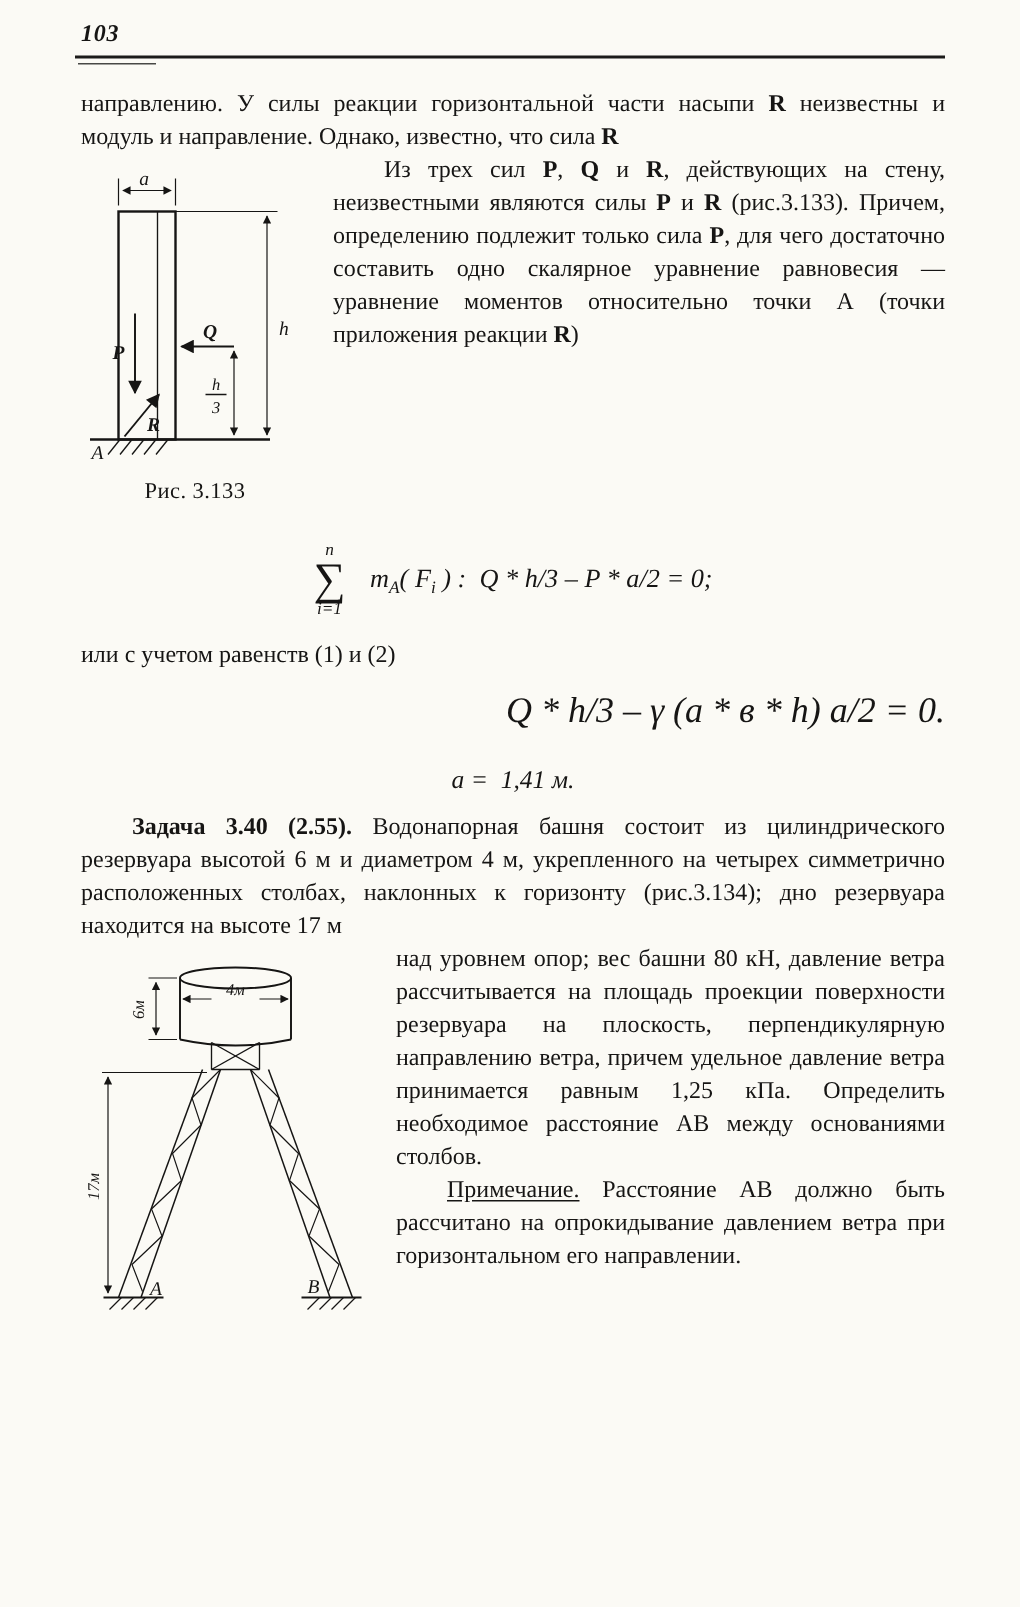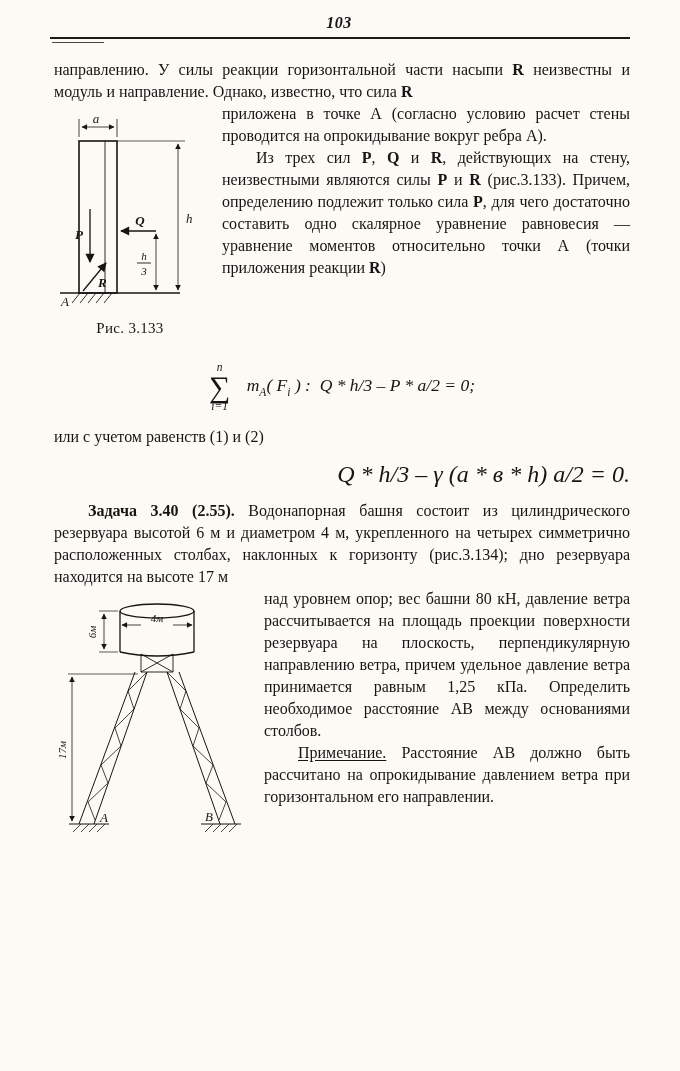--- a/index.html
+++ b/index.html
@@ -6,21 +6,21 @@
   .page{
     width:680px;height:1071px;
     background:#fbfaf5;
     box-sizing:border-box;
     padding:14px 50px 8px 54px;
     font-family:"Liberation Serif","DejaVu Serif",serif;
     color:#161514;
     position:relative;
     overflow:hidden;
   }
-  .pagenum{display:block;text-align:center;font-weight:bold;font-style:italic;font-size:16px;padding-right:6px;letter-spacing:.5px;}
+  .pagenum{display:block;text-align:left;font-weight:bold;font-style:italic;font-size:16px;padding-right:6px;letter-spacing:.5px;}
   .headrule{height:2.2px;background:#1c1b1a;margin:5px 0 20px -4px;position:relative;}
   .headrule::after{content:"";position:absolute;left:2px;top:5px;width:52px;height:1.2px;background:#1c1b1a;opacity:.8;}
   p.body{font-size:16px;line-height:22px;text-align:justify;margin:0;}
   .indent{text-indent:34px;}
   .mt14{margin-top:14px;}
   .mt16{margin-top:16px;}
   .mt4{margin-top:4px;}
   .figwrap{float:left;}
   .fig1{width:152px;margin:10px 16px 6px 0;}
   .fig2{width:196px;margin:6px 14px 2px 0;}
@@ -100,37 +100,37 @@
       <text class="flab flab-b" x="25" y="126" text-anchor="middle">P</text>
 
       <line x1="29" y1="178" x2="52" y2="150" stroke="#161514" stroke-width="1.3" marker-end="url(#ar1)"></line>
       <text class="flab flab-b" x="44" y="174">R</text>
 
       <text class="flab" x="7" y="193">A</text>
     </svg>
     <div class="caption">Рис. 3.133</div>
   </div>
 
-  <p class="body"><span>приложена в точке А (согласно условию расчет стены проводится на опрокидывание вокруг ребра А).</span></p>
   <p class="body indent"><span>Из трех сил </span><span style="font-weight: bold;">P</span><span>, </span><span style="font-weight: bold;">Q</span><span> и </span><span style="font-weight: bold;">R</span><span>, действующих на стену, неизвестными являются силы </span><span style="font-weight: bold;">P</span><span> и </span><span style="font-weight: bold;">R</span><span> (рис.3.133). Причем, определению подлежит только сила </span><span style="font-weight: bold;">P</span><span>, для чего достаточно составить одно скалярное уравнение равновесия — уравнение моментов относительно точки А (точки приложения реакции </span><span style="font-weight: bold;">R</span><span>)</span></p>
 
   <div class="equation">
     <span class="sigma">
       <span class="ssup">n</span>
       <span class="ssym">∑</span>
       <span class="ssub">i=1</span>
     </span>
     <span class="eqbody"><span>m</span><sub>A</sub><span>( F</span><sub>i</sub><span> ) : &nbsp;Q * h/3 – P * a/2 = 0;</span></span>
   </div>
 
   <p class="body">или с учетом равенств (1) и (2)</p>
 
   <div class="eqline">Q * h/3 – γ (а * в * h) а/2 = 0.</div>
 
 
+  <div class="resline">а = &nbsp;1,41 м.</div>
 
   <p class="body indent mt14"></p>
 
   <p class="body indent mt16"><span style="font-weight: bold;">Задача 3.40 (2.55).</span><span> Водонапорная башня состоит из цилиндрического резервуара высотой 6 м и диаметром 4 м, укрепленного на четырех симметрично расположенных столбах, наклонных к горизонту (рис.3.134); дно резервуара находится на высоте 17 м</span></p>
 
   <div class="figwrap fig2">
     <svg width="196" height="244" viewBox="0 0 196 244">
       <defs>
         <marker id="ar2" viewBox="0 0 10 10" refX="9" refY="5" markerWidth="9" markerHeight="7" orient="auto-start-reverse">
           <path d="M0,0 L10,5 L0,10 z" fill="#161514"></path>

